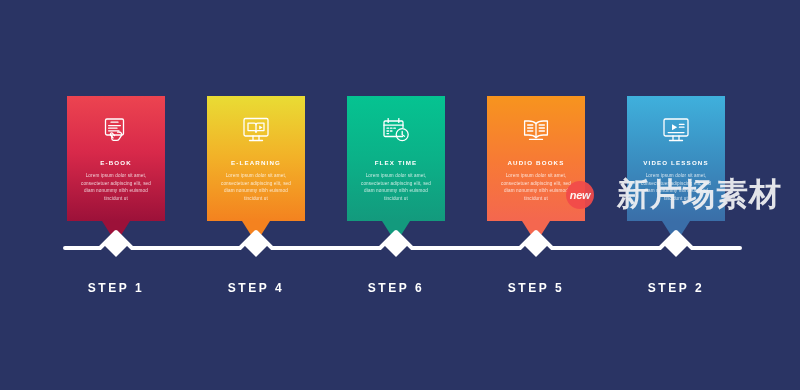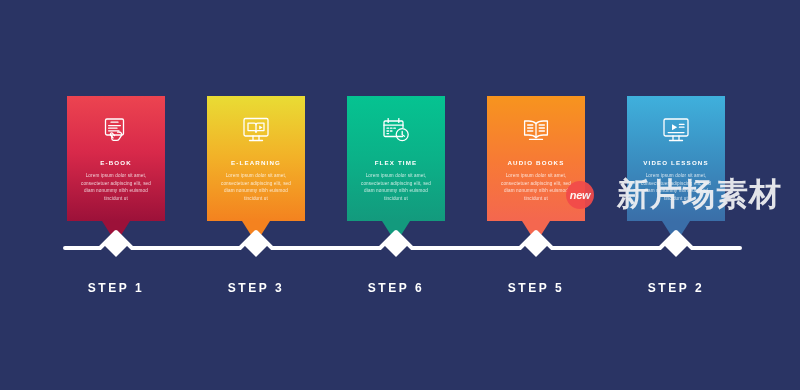--- a/index.html
+++ b/index.html
@@ -190,21 +190,21 @@
                L740 23" fill="none" stroke="#ffffff" stroke-width="4" stroke-linecap="round" stroke-linejoin="round"></path>
     </svg>
     <div class="diamond" style="left:116px;"></div>
     <div class="diamond" style="left:256px;"></div>
     <div class="diamond" style="left:396px;"></div>
     <div class="diamond" style="left:536px;"></div>
     <div class="diamond" style="left:676px;"></div>
   </div>
 
   <div class="step-label" style="left:116px;">STEP 1</div>
-  <div class="step-label" style="left:256px;">STEP 3</div>
+  <div class="step-label" style="left:256px;">STEP 4</div>
   <div class="step-label" style="left:396px;">STEP 6</div>
   <div class="step-label" style="left:536px;">STEP 5</div>
   <div class="step-label" style="left:676px;">STEP 2</div>
 
   <div id="watermark">
     <div id="wm-badge">new</div>
     <div id="wm-text">新片场素材</div>
   </div>
 
 </div>

